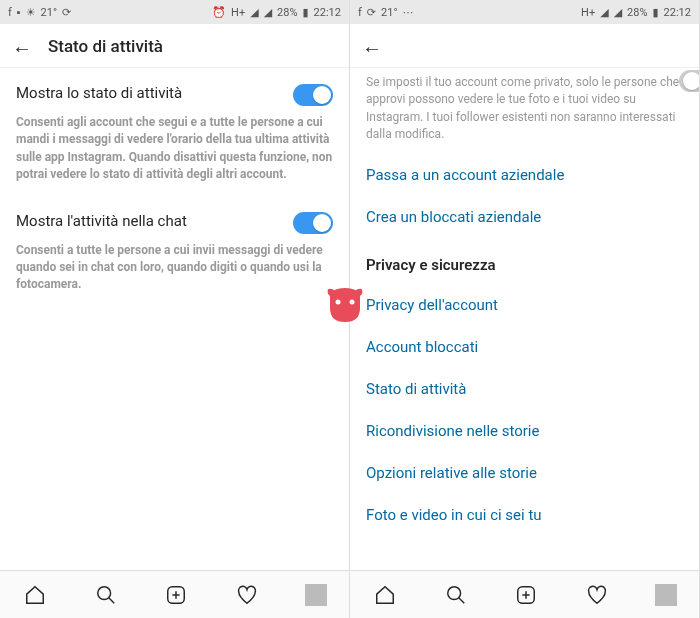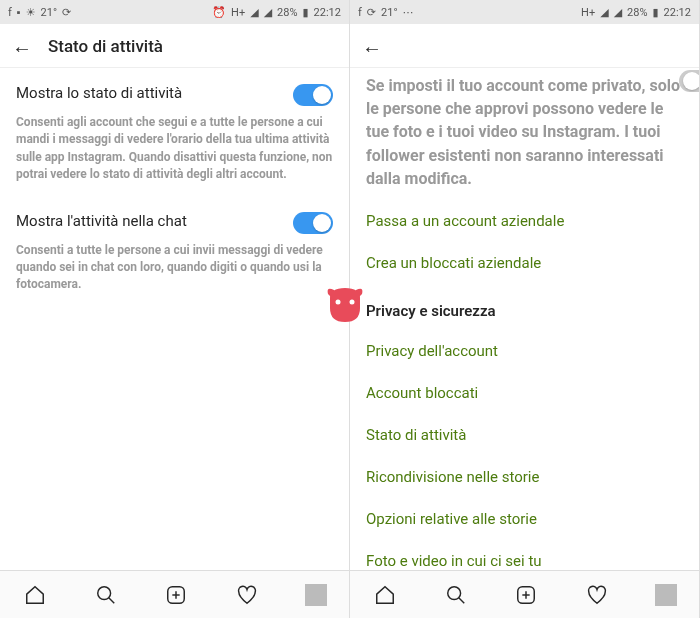--- a/index.html
+++ b/index.html
@@ -94,21 +94,21 @@
     font-weight: bold;
   }
   .section-header {
     font-size: 15px;
     font-weight: 600;
     color: #262626;
     padding: 18px 0 10px 0;
   }
   .menu-item {
     font-size: 15px;
-    color: #4d7c0f;
+    color: #0369a1;
     padding: 12px 0;
   }
   .nav-bar {
     height: 48px;
     border-top: 1px solid #ddd;
     display: flex;
     align-items: center;
     justify-content: space-around;
     background: #fafafa;
   }
@@ -124,25 +124,24 @@
     background: #bbb;
   }
   .watermark {
     position: absolute;
     top: 280px;
     left: 320px;
     z-index: 10;
     pointer-events: none;
   }
   .privacy-desc {
-    font-size:16px;
+    font-size:12px;
     color:#999;
     line-height:1.45;
     padding: 6px 0 10px 0;
-    font-weight: bold;
   }
   .cut-toggle {
     position:absolute;
     right:0;
     top:70px;
     width:20px;
     height:22px;
     background:#ccc;
     border-radius: 11px 0 0 11px;
     overflow:hidden;

